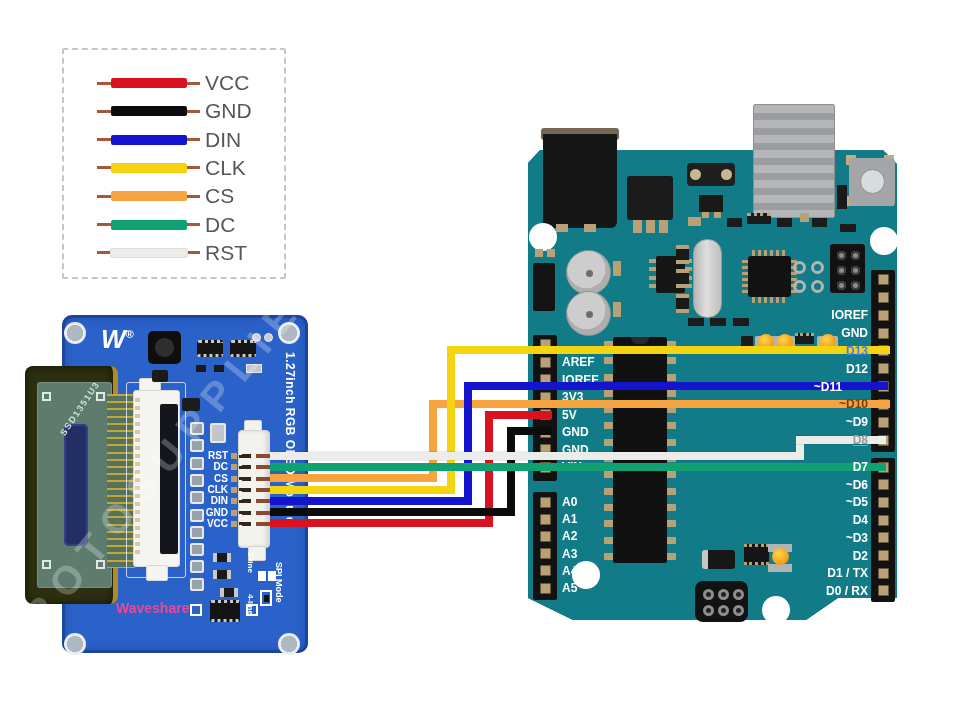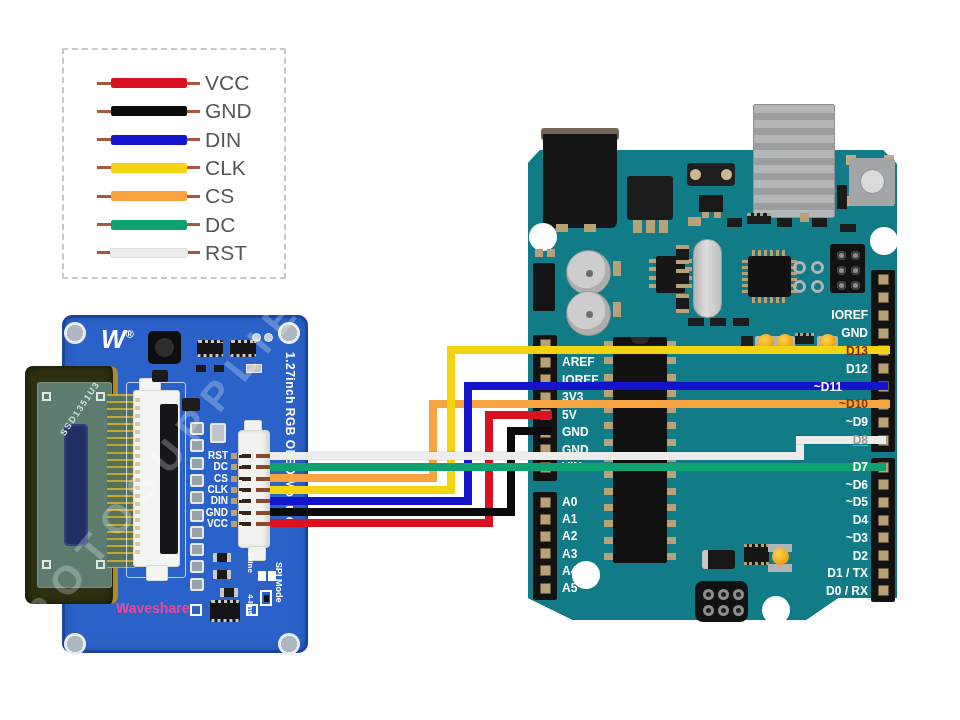--- a/index.html
+++ b/index.html
@@ -347,21 +347,21 @@
       <div class="wire" style="left: 507px; top: 427px; width: 45px; height: 8px; background: rgb(11, 11, 11); position: absolute;"></div>
       <div class="wire" style="left: 270px; top: 452px; width: 534px; height: 8px; background: rgb(236, 236, 234); position: absolute; box-shadow: rgba(0, 0, 0, 0.08) 0px 1px 0px, rgba(0, 0, 0, 0.08) 0px -1px 0px;"></div>
       <div class="wire" style="left: 796px; top: 436px; width: 8px; height: 24px; background: rgb(236, 236, 234); position: absolute; box-shadow: rgba(0, 0, 0, 0.08) 0px 1px 0px, rgba(0, 0, 0, 0.08) 0px -1px 0px;"></div>
       <div class="wire" style="left: 796px; top: 436px; width: 90px; height: 8px; background: rgb(236, 236, 234); position: absolute; box-shadow: rgba(0, 0, 0, 0.08) 0px 1px 0px, rgba(0, 0, 0, 0.08) 0px -1px 0px;"></div>
       <div class="wire" style="left: 270px; top: 463px; width: 616px; height: 8px; background: rgb(15, 161, 114); position: absolute;"></div>
     </div>
 
   <div class="layer" id="right-labels">
       <div class="lbl" style="left: 788px; top: 307.26px; width: 80px; text-align: right; position: absolute;">IOREF</div>
       <div class="lbl" style="left: 788px; top: 325.09px; width: 80px; text-align: right; position: absolute;">GND</div>
-      <div class="lbl" style="left: 788px; top: 342.92px; width: 80px; text-align: right; position: absolute; color: #7f1d1d;">D13</div>
+      <div class="lbl" style="left: 788px; top: 342.92px; width: 80px; text-align: right; position: absolute; color: #3b82f6;">D13</div>
       <div class="lbl" style="left: 788px; top: 360.75px; width: 80px; text-align: right; position: absolute;">D12</div>
       <div class="lbl" style="left: 788px; top: 378.58px; width: 80px; text-align: center; position: absolute;">~D11</div>
       <div class="lbl" style="left: 788px; top: 396.41px; width: 80px; text-align: right; position: absolute; color: rgb(122, 61, 0);">~D10</div>
       <div class="lbl" style="left: 788px; top: 414.24px; width: 80px; text-align: right; position: absolute;">~D9</div>
       <div class="lbl" style="left: 788px; top: 432.07px; width: 80px; text-align: right; position: absolute; color: rgb(154, 154, 154); text-decoration: underline;">D8</div>
       <div class="lbl" style="left: 788px; top: 459px; width: 80px; text-align: right; position: absolute;">D7</div>
       <div class="lbl" style="left: 788px; top: 476.7px; width: 80px; text-align: right; position: absolute;">~D6</div>
       <div class="lbl" style="left: 788px; top: 494.4px; width: 80px; text-align: right; position: absolute;">~D5</div>
       <div class="lbl" style="left: 788px; top: 512.1px; width: 80px; text-align: right; position: absolute;">D4</div>
       <div class="lbl" style="left: 788px; top: 529.8px; width: 80px; text-align: right; position: absolute;">~D3</div>

